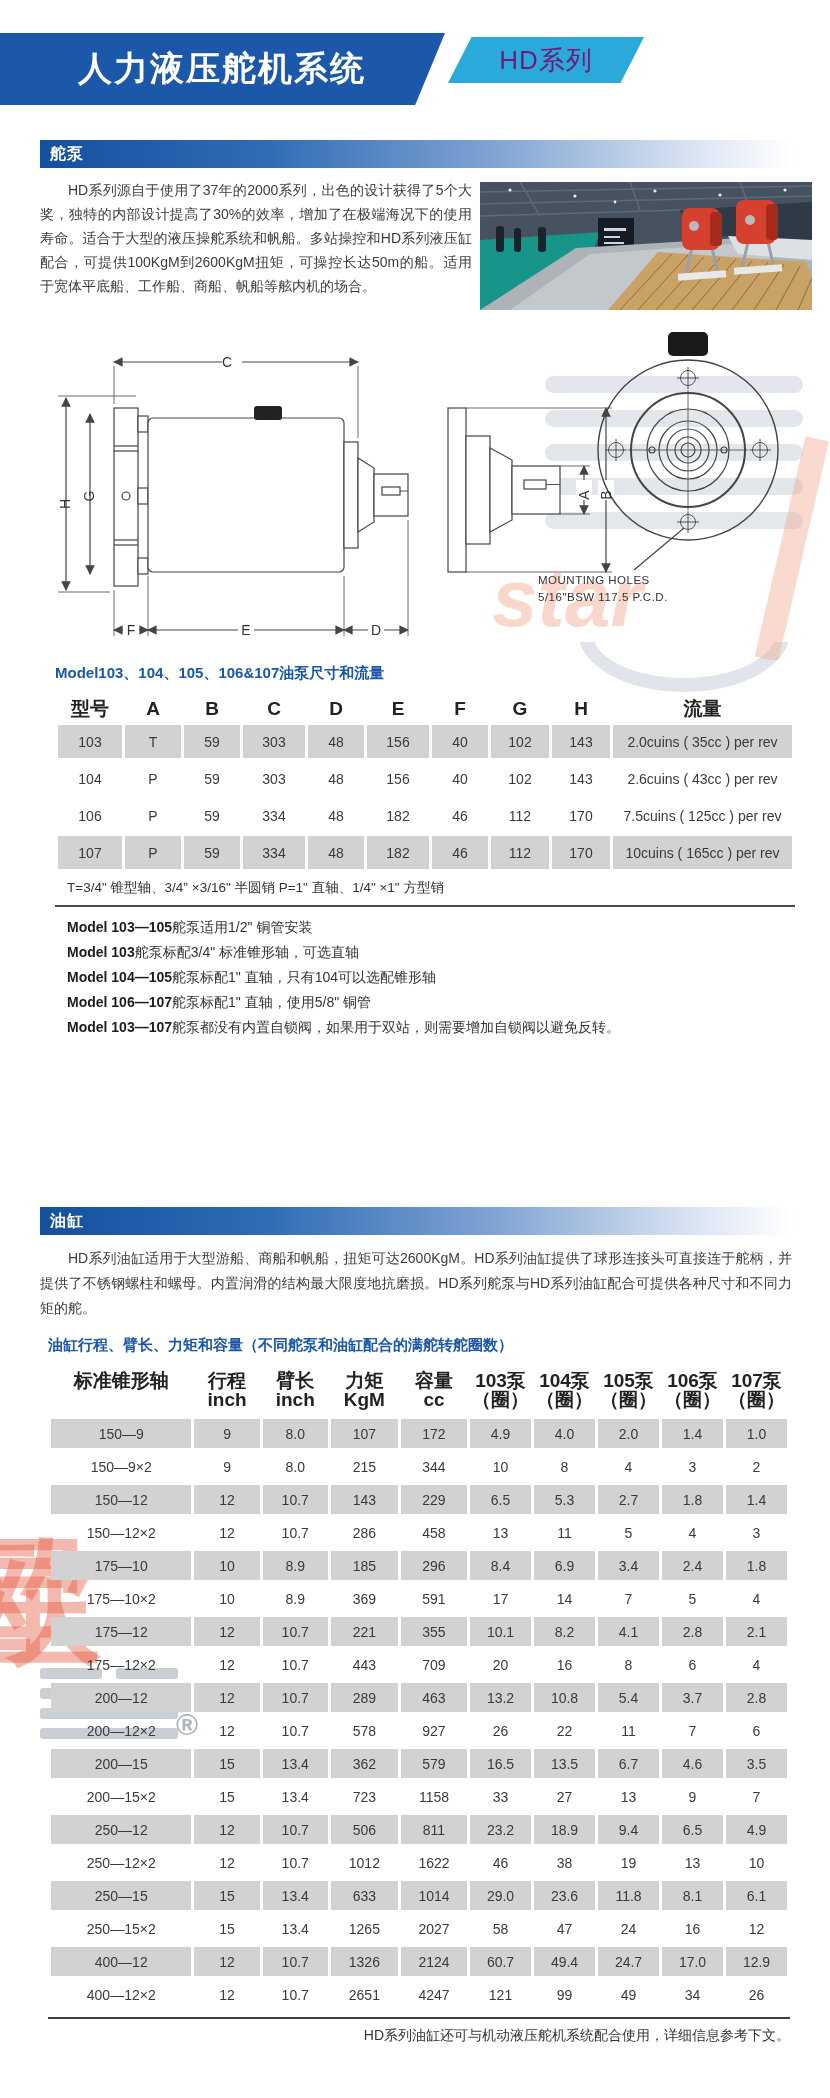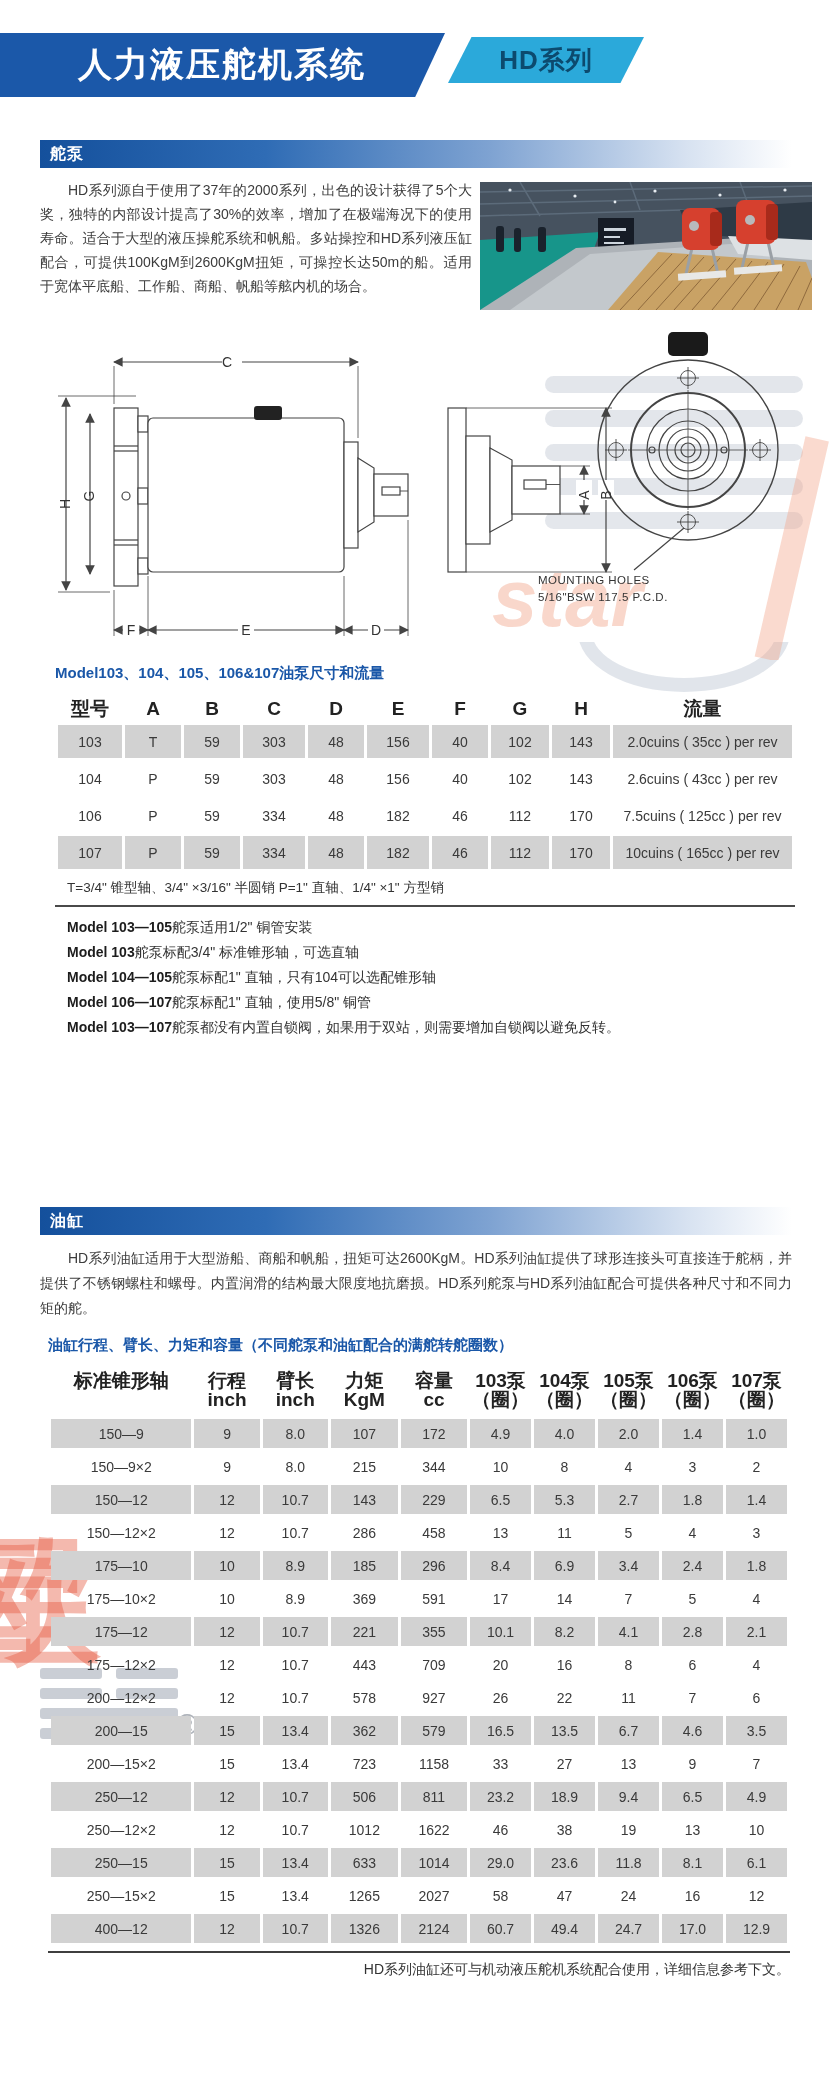--- a/index.html
+++ b/index.html
@@ -4,31 +4,31 @@
 <style>
   html,body{margin:0;padding:0;}
   body{
     width:830px;height:2098px;position:relative;background:#ffffff;
     font-family:"Liberation Sans","DejaVu Sans",sans-serif;color:#3a3a3a;
     overflow:hidden;
   }
   .abs{position:absolute;}
   
   .banner{
-    left:0;top:33px;width:445px;height:64px;background:#1b58a9;
+    left:0;top:33px;width:445px;height:72px;background:#1b58a9;
     clip-path:polygon(0 0,100% 0,93.3% 100%,0 100%);
     display:flex;align-items:center;z-index:2;
   }
   .banner .t{color:#fff;font-size:34px;font-weight:bold;padding-left:78px;letter-spacing:2px;}
   .badge{
     left:448px;top:37px;width:196px;height:46px;background:#2ba9da;
     clip-path:polygon(12% 0,100% 0,88% 100%,0 100%);
     display:flex;align-items:center;justify-content:center;z-index:2;
   }
-  .badge .t{color:#0c4a6e;font-size:26px;font-weight:bold;letter-spacing:1px;}
+  .badge .t{color:#701a75;font-size:26px;font-weight:normal;letter-spacing:1px;}
   
   .secbar{
     left:40px;width:752px;height:28px;z-index:2;
     background:linear-gradient(90deg,#14509c 0%,#2f6cb5 30%,#7fa3d2 60%,#d7e2f1 86%,#ffffff 100%);
     display:flex;align-items:center;
   }
   .secbar .t{color:#fff;font-size:16px;font-weight:bold;padding-left:10px;letter-spacing:1px;}
   
   .para{font-size:14px;line-height:24px;color:#3c3c3c;text-align:justify;text-indent:2em;margin:0;z-index:2;}
   
@@ -499,20 +499,32 @@
           <td>12</td>
           <td>10.7</td>
           <td>443</td>
           <td>709</td>
           <td>20</td>
           <td>16</td>
           <td>8</td>
           <td>6</td>
           <td>4</td>
         </tr>
+        <tr class="row-gray">
+          <td>200—12</td>
+          <td>12</td>
+          <td>10.7</td>
+          <td>289</td>
+          <td>463</td>
+          <td>13.2</td>
+          <td>10.8</td>
+          <td>5.4</td>
+          <td>3.7</td>
+          <td>2.8</td>
+        </tr>
         <tr class="row-white">
           <td>200—12×2</td>
           <td>12</td>
           <td>10.7</td>
           <td>578</td>
           <td>927</td>
           <td>26</td>
           <td>22</td>
           <td>11</td>
           <td>7</td>
@@ -595,17 +607,29 @@
           <td>12</td>
           <td>10.7</td>
           <td>1326</td>
           <td>2124</td>
           <td>60.7</td>
           <td>49.4</td>
           <td>24.7</td>
           <td>17.0</td>
           <td>12.9</td>
         </tr>
+        <tr class="row-white">
+          <td>400—12×2</td>
+          <td>12</td>
+          <td>10.7</td>
+          <td>2651</td>
+          <td>4247</td>
+          <td>121</td>
+          <td>99</td>
+          <td>49</td>
+          <td>34</td>
+          <td>26</td>
+        </tr>
       </tbody>
   </table>
   <hr class="darkline" style="margin-top:4px;border-top-color:#3f3f3f;">
   <div class="tbl-footer" style="margin-top:4px;">HD系列油缸还可与机动液压舵机系统配合使用，详细信息参考下文。</div>
 </div>
 
 </body></html>

